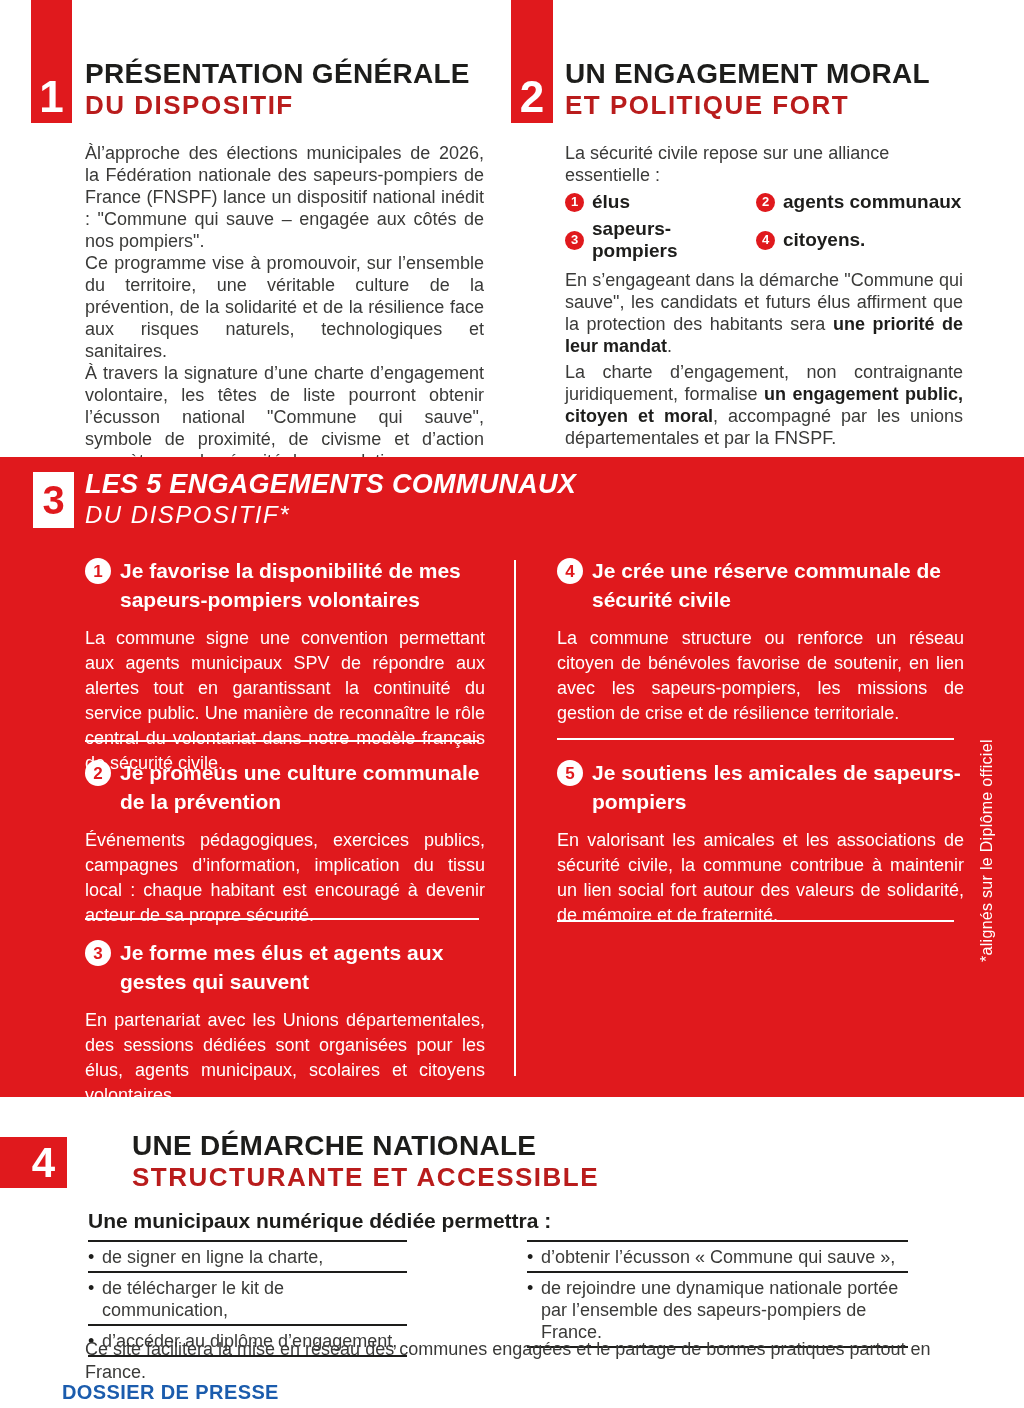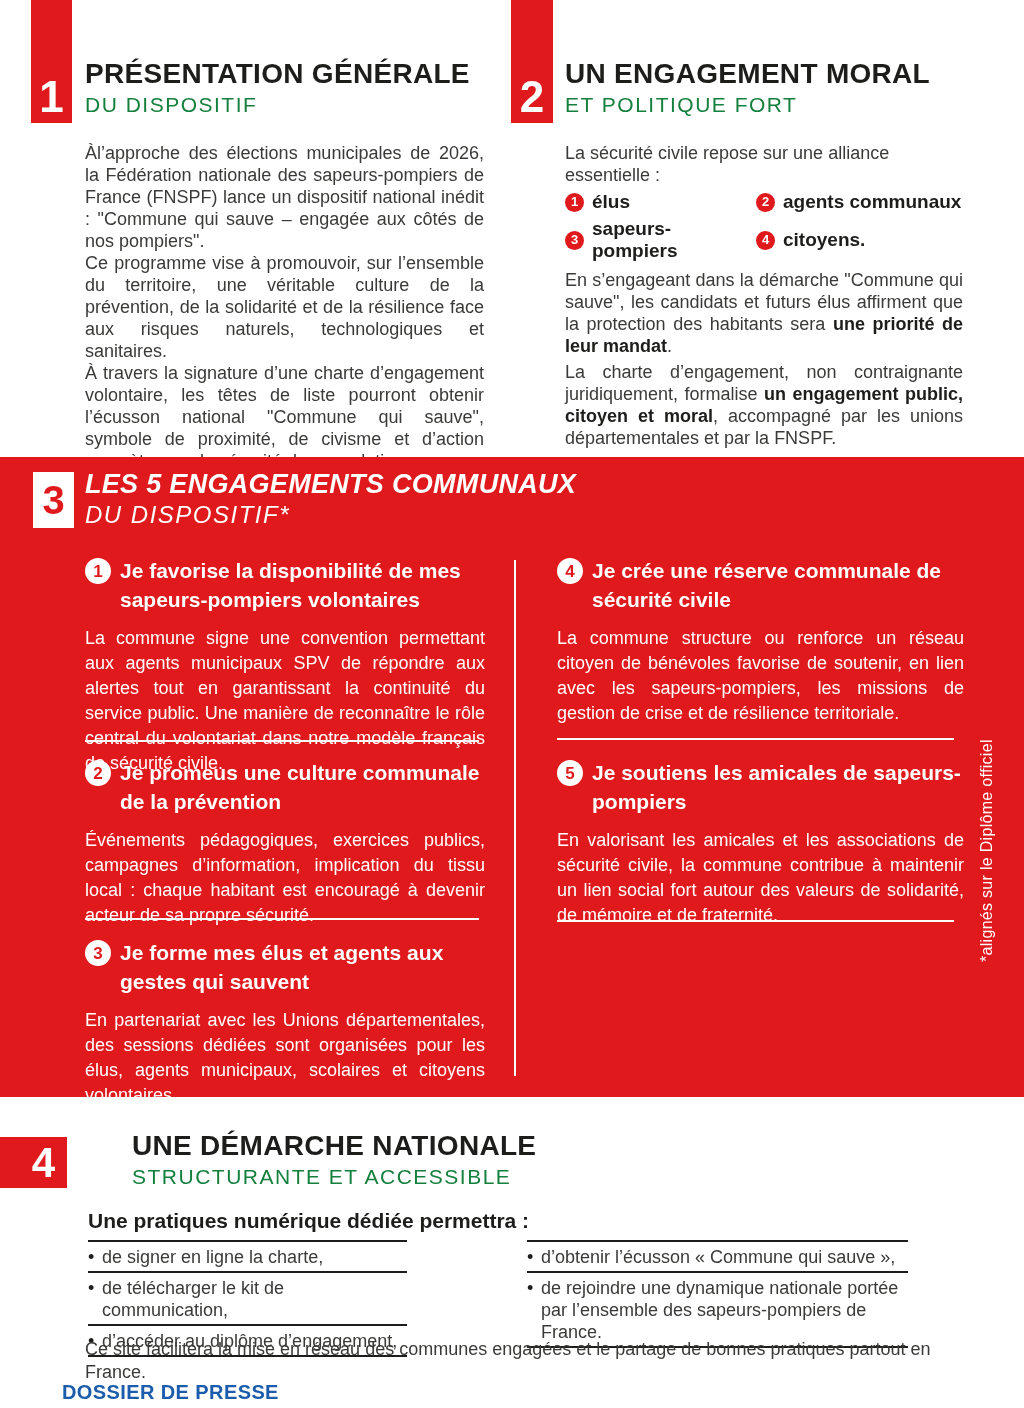--- a/index.html
+++ b/index.html
@@ -13,21 +13,21 @@
   .strip { position:absolute; background:#e0191d; display:flex; align-items:flex-end; justify-content:center; }
   .strip .n { color:#ffffff; font-weight:700; font-size:44px; line-height:1; padding-bottom:4px; }
   .strip1 { left:31px; top:0; width:41px; height:123px; }
   .strip2 { left:511px; top:0; width:42px; height:123px; }
   .s4box { position:absolute; left:0; top:1137px; width:67px; height:51px; background:#e0191d;
            display:flex; align-items:center; justify-content:flex-end; }
   .s4box .n { color:#fff; font-weight:700; font-size:42px; line-height:1; padding-right:12px; }
   
   .heading { position:absolute; }
   .h-bold { font-weight:700; font-size:28px; line-height:32px; letter-spacing:.3px; color:#1d1d1b; }
-  .h-light { font-weight:400; font-size:21px; line-height:30px; letter-spacing:1.5px; color:#15803d; }
+  .h-light { font-weight:700; font-size:26px; line-height:30px; letter-spacing:1.5px; color:#b91c1c; }
   .hpos1 { left:85px; top:58px; }
   .hpos2 { left:565px; top:58px; }
   .hpos4 { left:88px; top:1130px;margin-left:44px; }
   
   .bodycol { position:absolute; font-size:18px; line-height:22px; color:#3a3a38; text-align:justify; }
   .bc1 { left:85px; top:142px; width:399px; }
   .bc2 { left:565px; top:142px; width:398px; }
   .bc2 p.sp { margin-top:4px; }
   .bc2 .intro { text-align:left; }
   b.inb { color:#1d1d1b; }
@@ -175,21 +175,21 @@
     <div class="footnote-vert">*alignés sur le Diplôme officiel</div>
   </div>
 
   <div class="s4box">
     <span class="n">4</span>
   </div>
   <div class="heading hpos4">
     <div class="h-bold">UNE DÉMARCHE NATIONALE</div>
     <div class="h-light">STRUCTURANTE ET ACCESSIBLE</div>
   </div>
-  <div class="plat-h">Une pratiques numérique dédiée permettra :</div>
+  <div class="plat-h">Une municipaux numérique dédiée permettra :</div>
 
   <div class="btable left">
     <div class="hrule-d"></div>
     <div class="brow">
       <span class="bullet">•</span>
       <span>de signer en ligne la charte,</span>
     </div>
     <div class="hrule-d"></div>
     <div class="brow">
       <span class="bullet">•</span>

